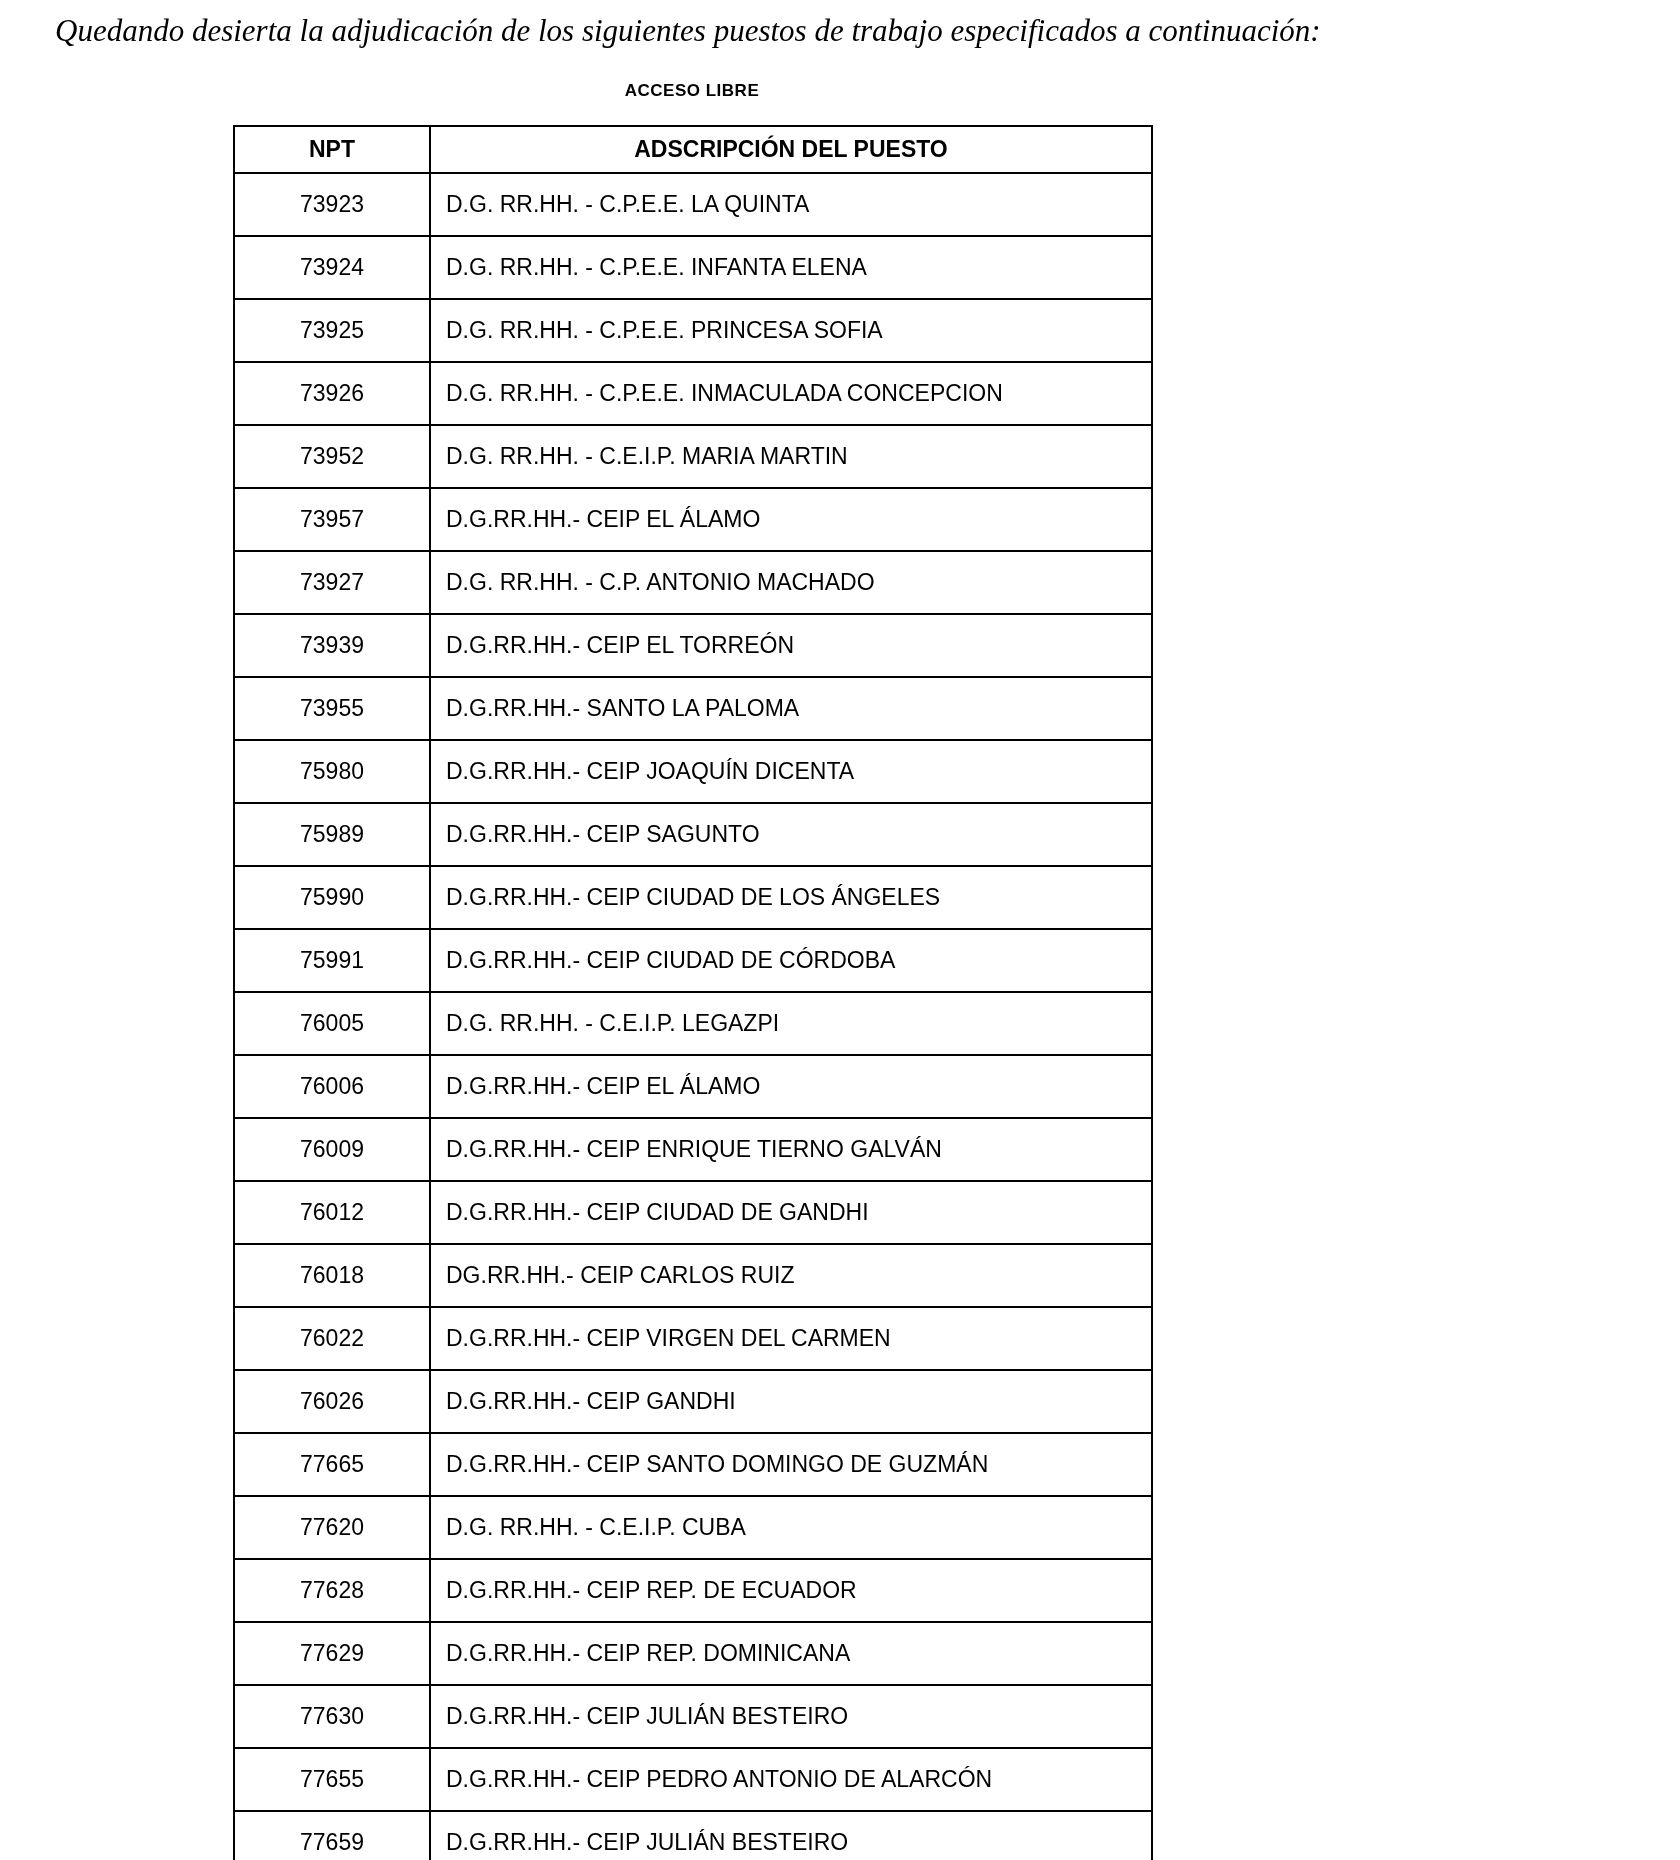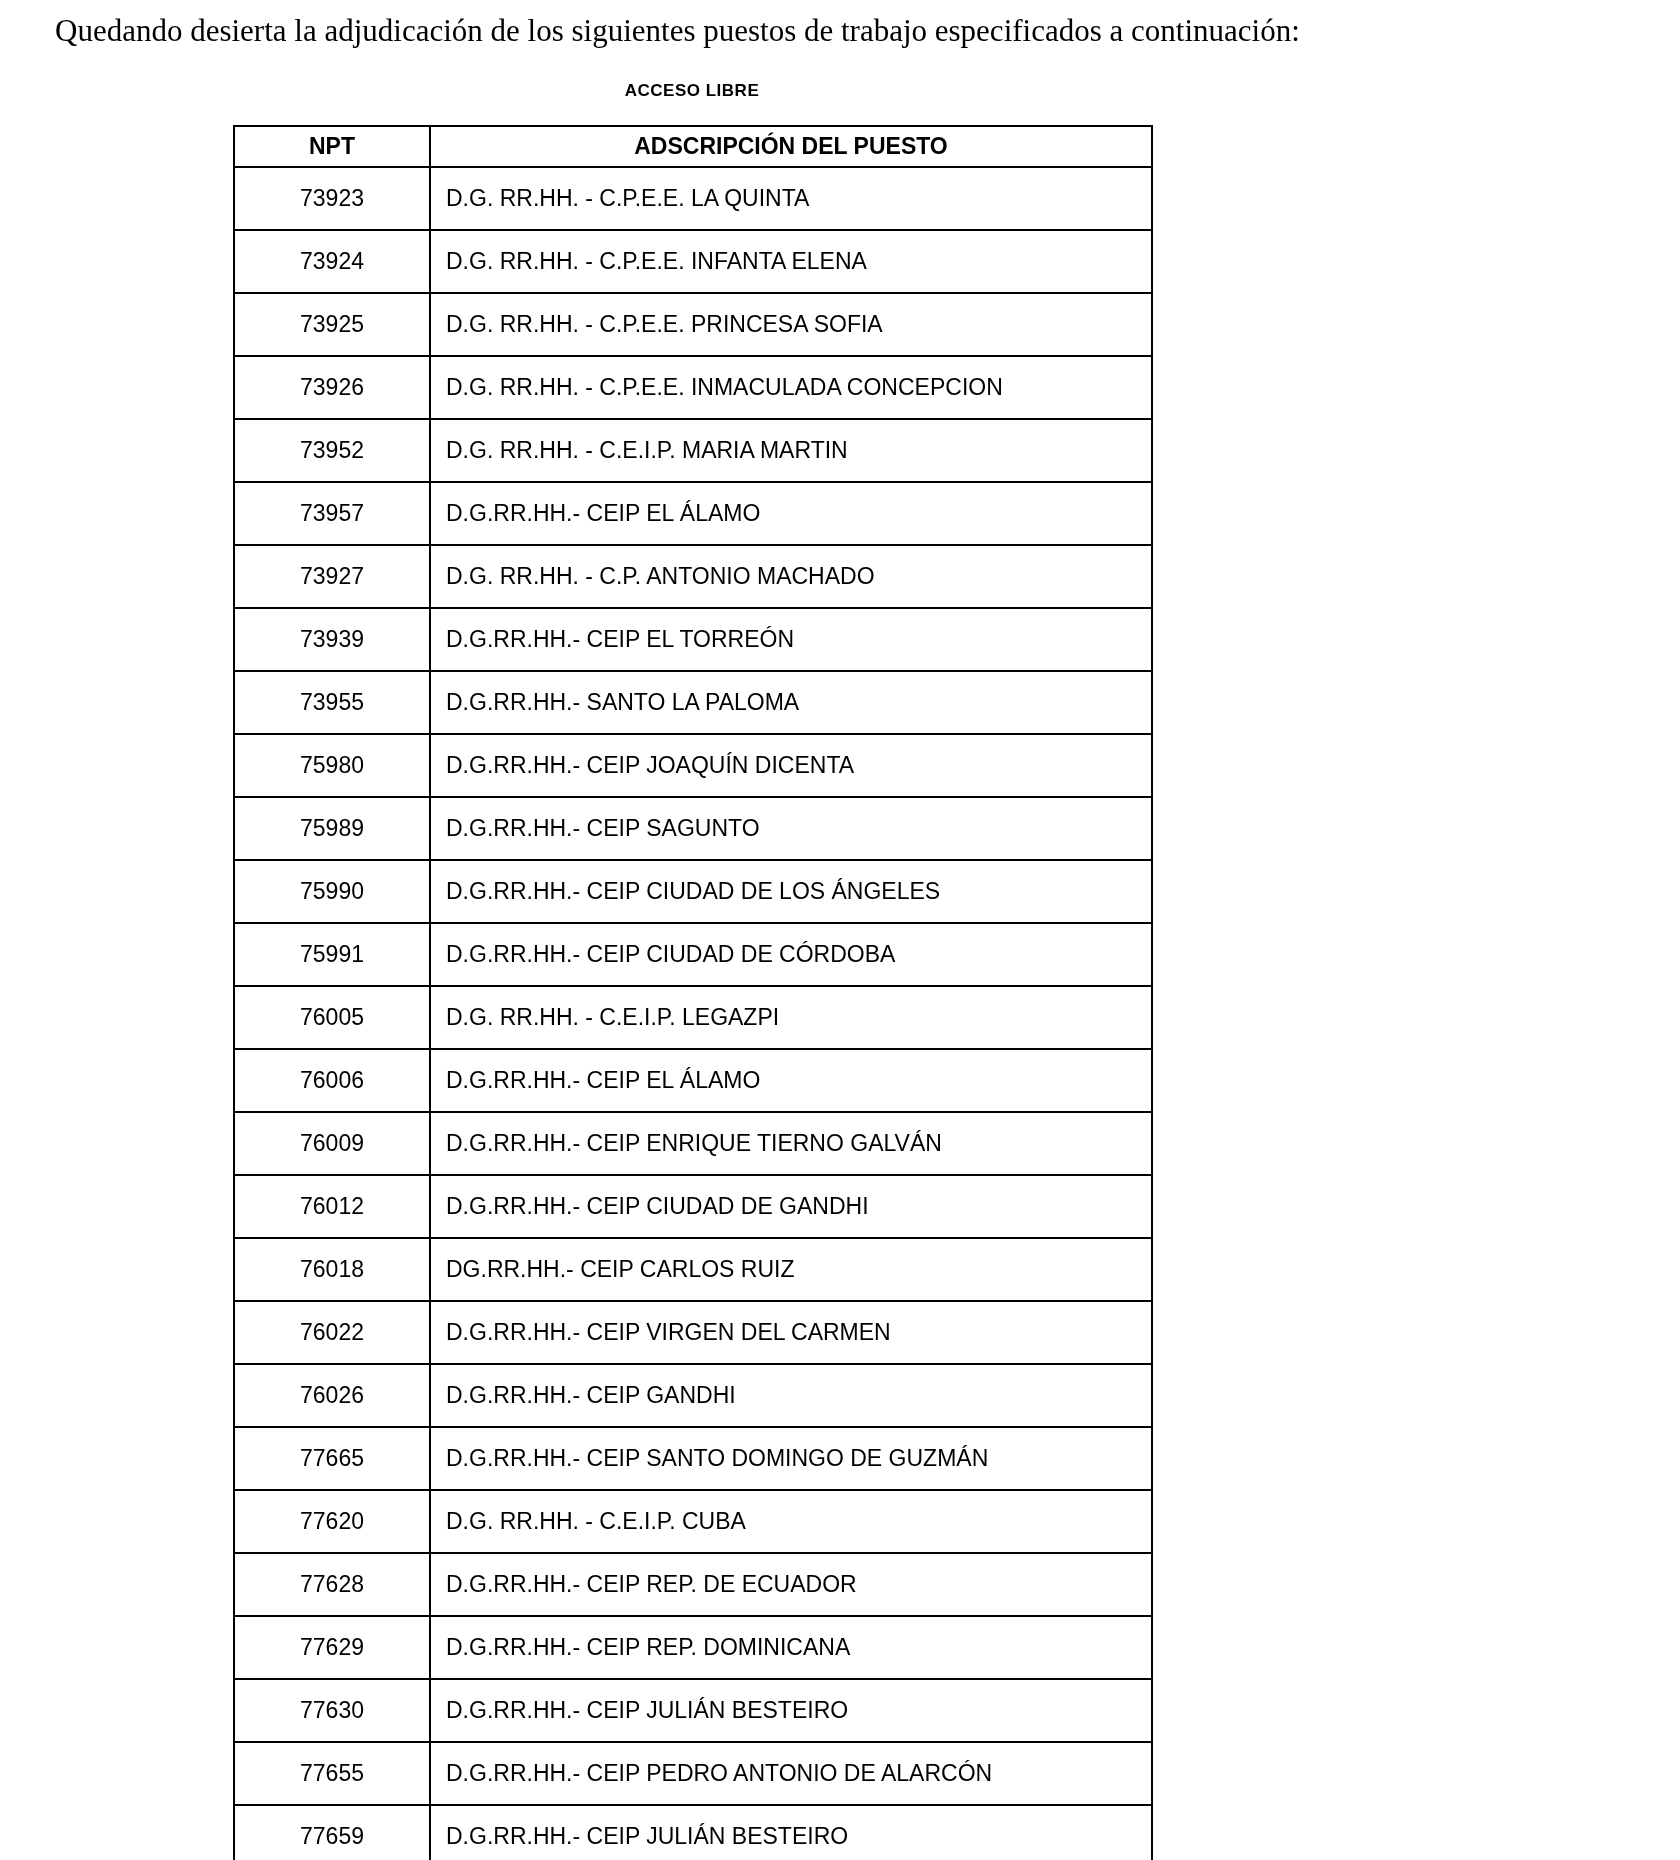--- a/index.html
+++ b/index.html
@@ -13,20 +13,21 @@
     font-family: "Liberation Sans", sans-serif;
     color: #000000;
     box-sizing: border-box;
   }
   .intro {
     font-family: "Liberation Serif", serif;
     font-size: 31px;
     line-height: 1.25;
     margin: 12px 0 0 55px;
     width: 1300px;
+    font-style: italic;
   }
   .section-heading {
     width: 918px;
     margin: 30px 0 0 233px;
     text-align: center;
     font-weight: bold;
     font-size: 17px;
     letter-spacing: 0.5px;
   }
   table.main-table {
@@ -37,21 +38,21 @@
   }
   .main-table th,
   .main-table td {
     border: 2px solid #000000;
     font-size: 23px;
     box-sizing: border-box;
     white-space: nowrap;
     overflow: hidden;
   }
   .main-table th {
-    height: 41px;
+    height: 47px;
     font-weight: bold;
     text-align: center;
     vertical-align: middle;
   }
   .main-table td {
     height: 63px;
     vertical-align: middle;
   }
   .main-table col.col-npt { width: 196px; }
   .main-table col.col-puesto { width: 722px; }

